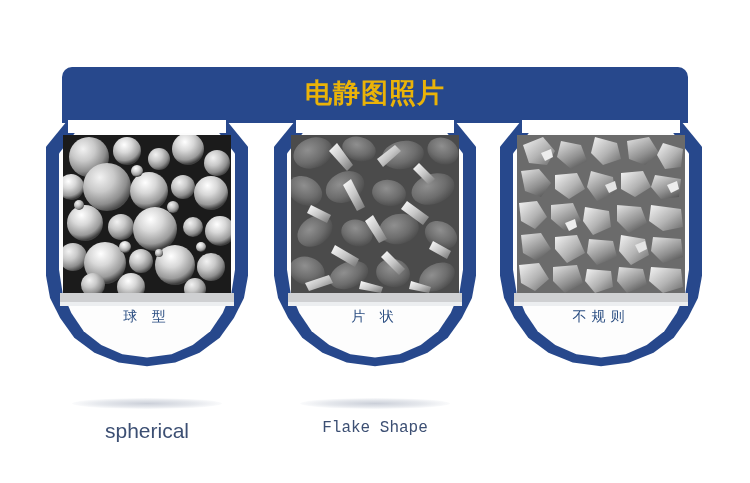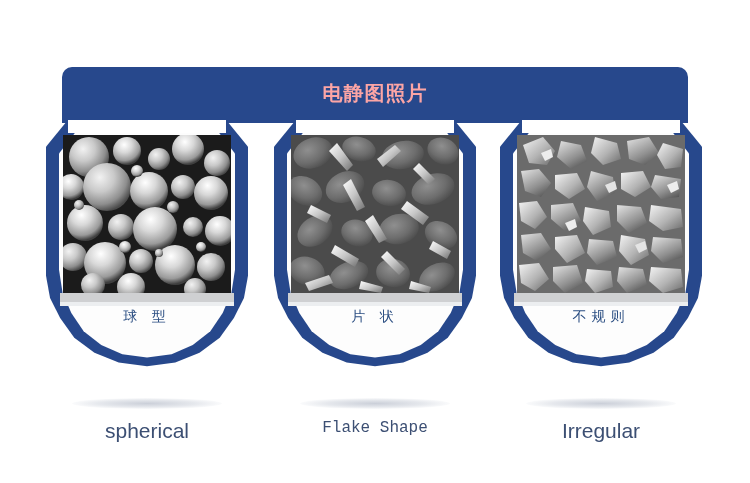--- a/index.html
+++ b/index.html
@@ -33,22 +33,22 @@
     background: #27488c;
     border-radius: 10px 10px 0 0;
     z-index: 1;
   }
   #header-title {
     position: absolute;
     left: 0;
     top: 6px;
     width: 626px;
     text-align: center;
-    color: #fca5a5;
-    font-size: 20px;
+    color: #eab308;
+    font-size: 27px;
     font-weight: bold;
     letter-spacing: 1px;
     line-height: 40px;
     font-family: "DejaVu Sans", "Liberation Sans", sans-serif;
   }
 
   
   .card {
     position: absolute;
     top: 122px;
@@ -365,18 +365,14 @@
   </div>
 
   <div class="caption-block c0">
     <div class="shadow-ellipse"></div>
     <div class="en-label">spherical</div>
   </div>
   <div class="caption-block c1">
     <div class="shadow-ellipse"></div>
     <div class="en-label small">Flake Shape</div>
   </div>
-  <div class="caption-block c2">
-    <div class="shadow-ellipse"></div>
-    <div class="en-label">Irregular</div>
-  </div>
 
 </div>
 
 </body></html>

